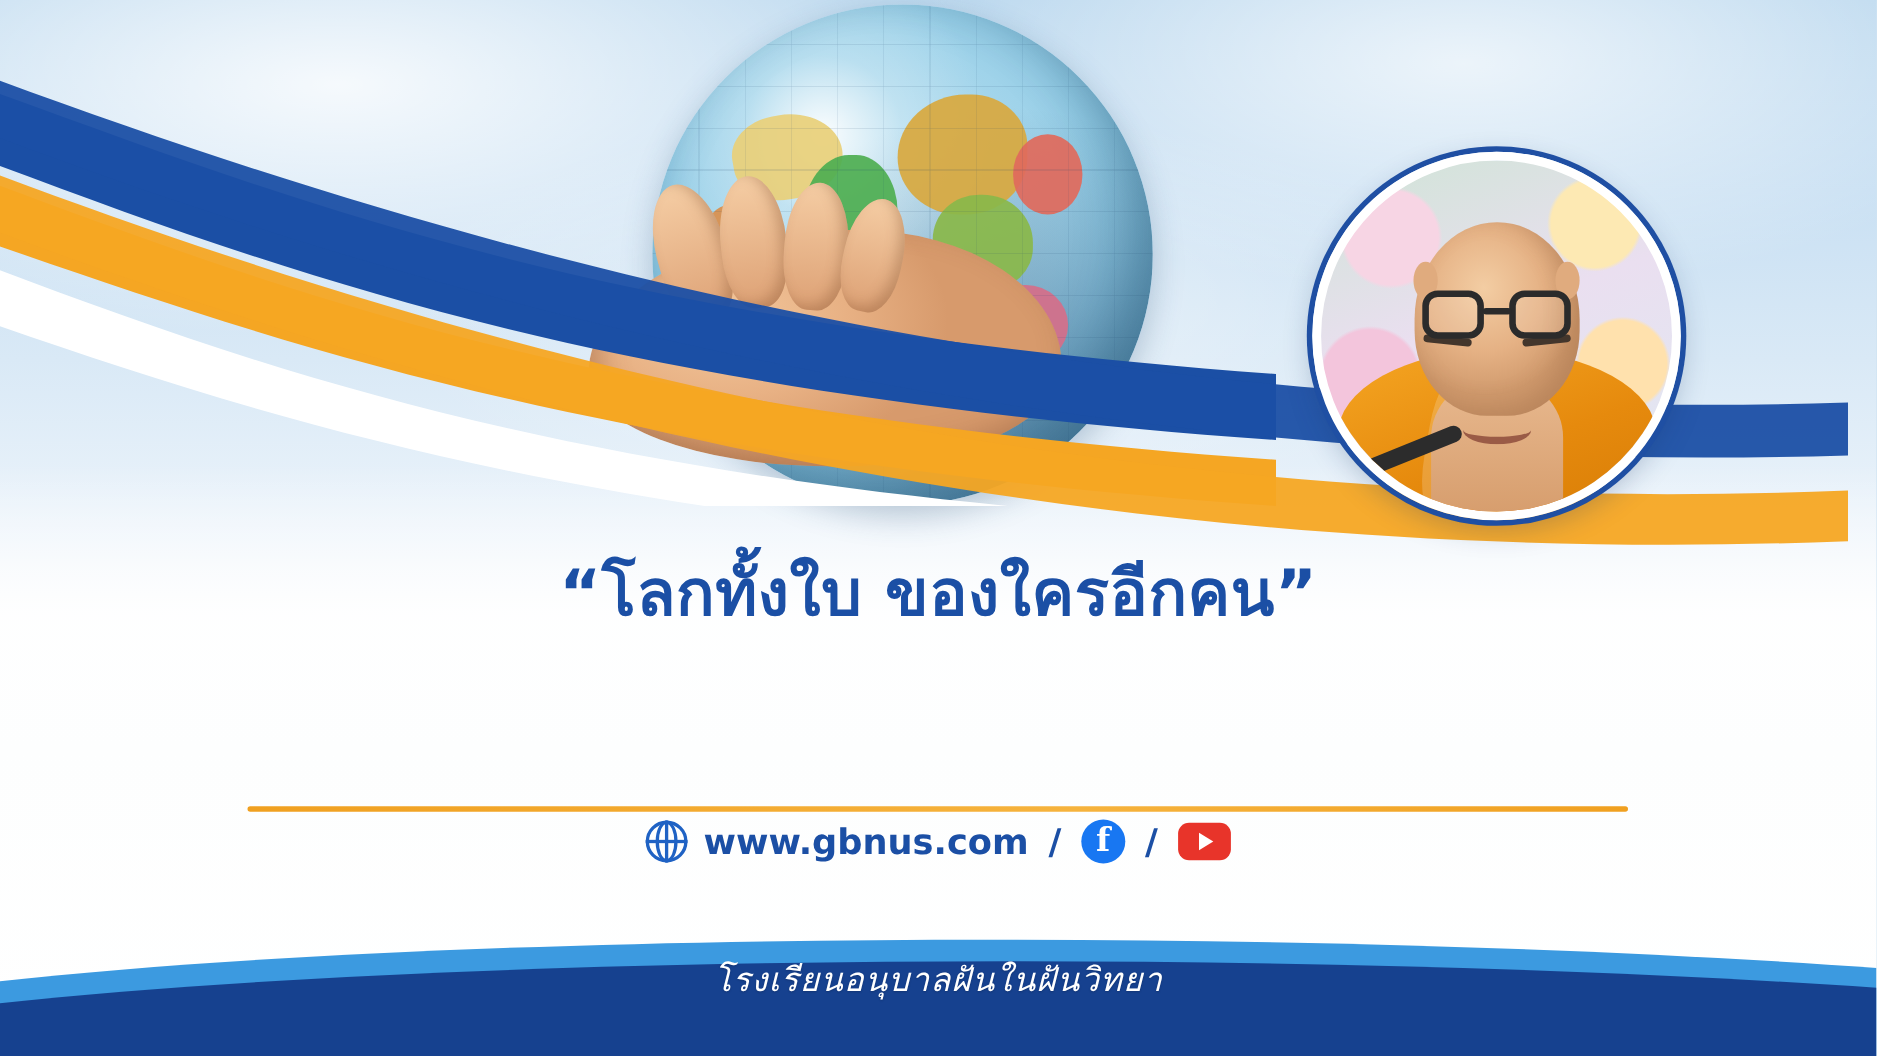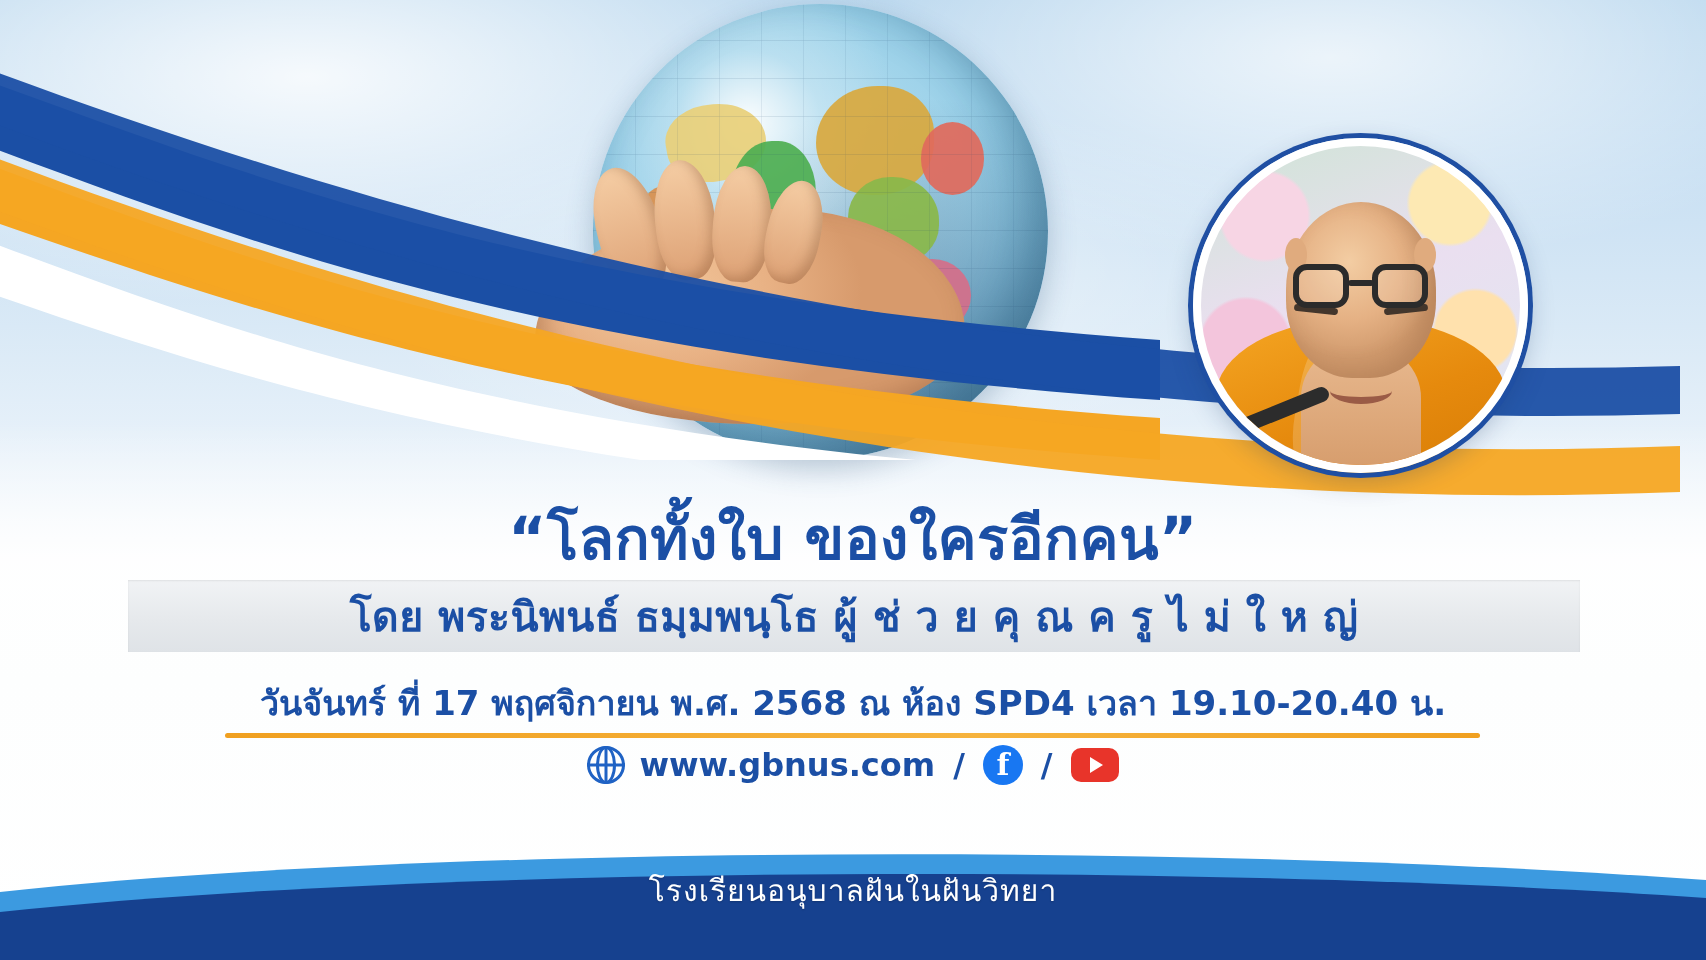--- a/index.html
+++ b/index.html
@@ -136,21 +136,21 @@
   .globe-ic:after{ content:""; position:absolute; left:-3px; right:-3px; top:50%; height:0; border-top:3px solid #1f62c4; transform:translateY(-50%); }
   .globe-el{ position:absolute; left:6px; top:-3px; width:20px; height:38px; border:3px solid #1f62c4; border-radius:50%; }
   .fb-ic{ width:40px; height:40px; border-radius:50%; background:#1877f2; color:#fff; font-size:30px; font-weight:700; line-height:38px; font-family:"DejaVu Serif",serif; }
   .yt-ic{ width:48px; height:34px; border-radius:10px; background:#e8342a; color:#fff; display:inline-flex; align-items:center; justify-content:center; }
   .yt-ic .tri{ width:0;height:0;border-left:13px solid #fff;border-top:8px solid transparent;border-bottom:8px solid transparent;margin-left:3px;}
 
   
   .band{ position:absolute; left:0; right:0; bottom:0; height:120px; }
   .sig{
     position:absolute; left:0; right:0; bottom:46px; text-align:center;
-    color:#ffffff; font-size:30px; 
+    color:#ffffff; font-size:30px; font-style:italic;
     font-family:"DejaVu Serif",serif; letter-spacing:1px;
     text-shadow:0 1px 2px rgba(0,0,0,.2);
   }
 </style>
 </head>
 <body>
 
 <div class="stage">
 
   <div class="sky"></div>
@@ -202,25 +202,21 @@
       <div class="m-glass r"></div>
     <div class="m-bridge"></div>
     <div class="m-mic">
       <div class="head"></div>
         <div class="stick"></div>
     </div>
   </div>
 
   <div class="headline">“โลกทั้งใบ ของใครอีกคน”</div>
 
-  <div class="subbar">
-    <span>โดย พระนิพนธ์ ธมฺมพนฺโธ ผู้ ช่ ว ย คุ ณ ค รู ไ ม่ ใ ห ญ่</span>
-  </div>
-
-  <div class="dateline">วันจันทร์ ที่ 17 พฤศจิกายน พ.ศ. 2568 ณ ห้อง SPD4 เวลา 19.10-20.40 น.</div>
+
   <div class="rule"></div>
 
   <div class="links">
     <span class="ic globe-ic">
         <i class="globe-el"></i>
       </span>
     <span>www.gbnus.com</span>
     <span class="sep">/</span>
     <span class="ic fb-ic">f</span>
     <span class="sep">/</span>

